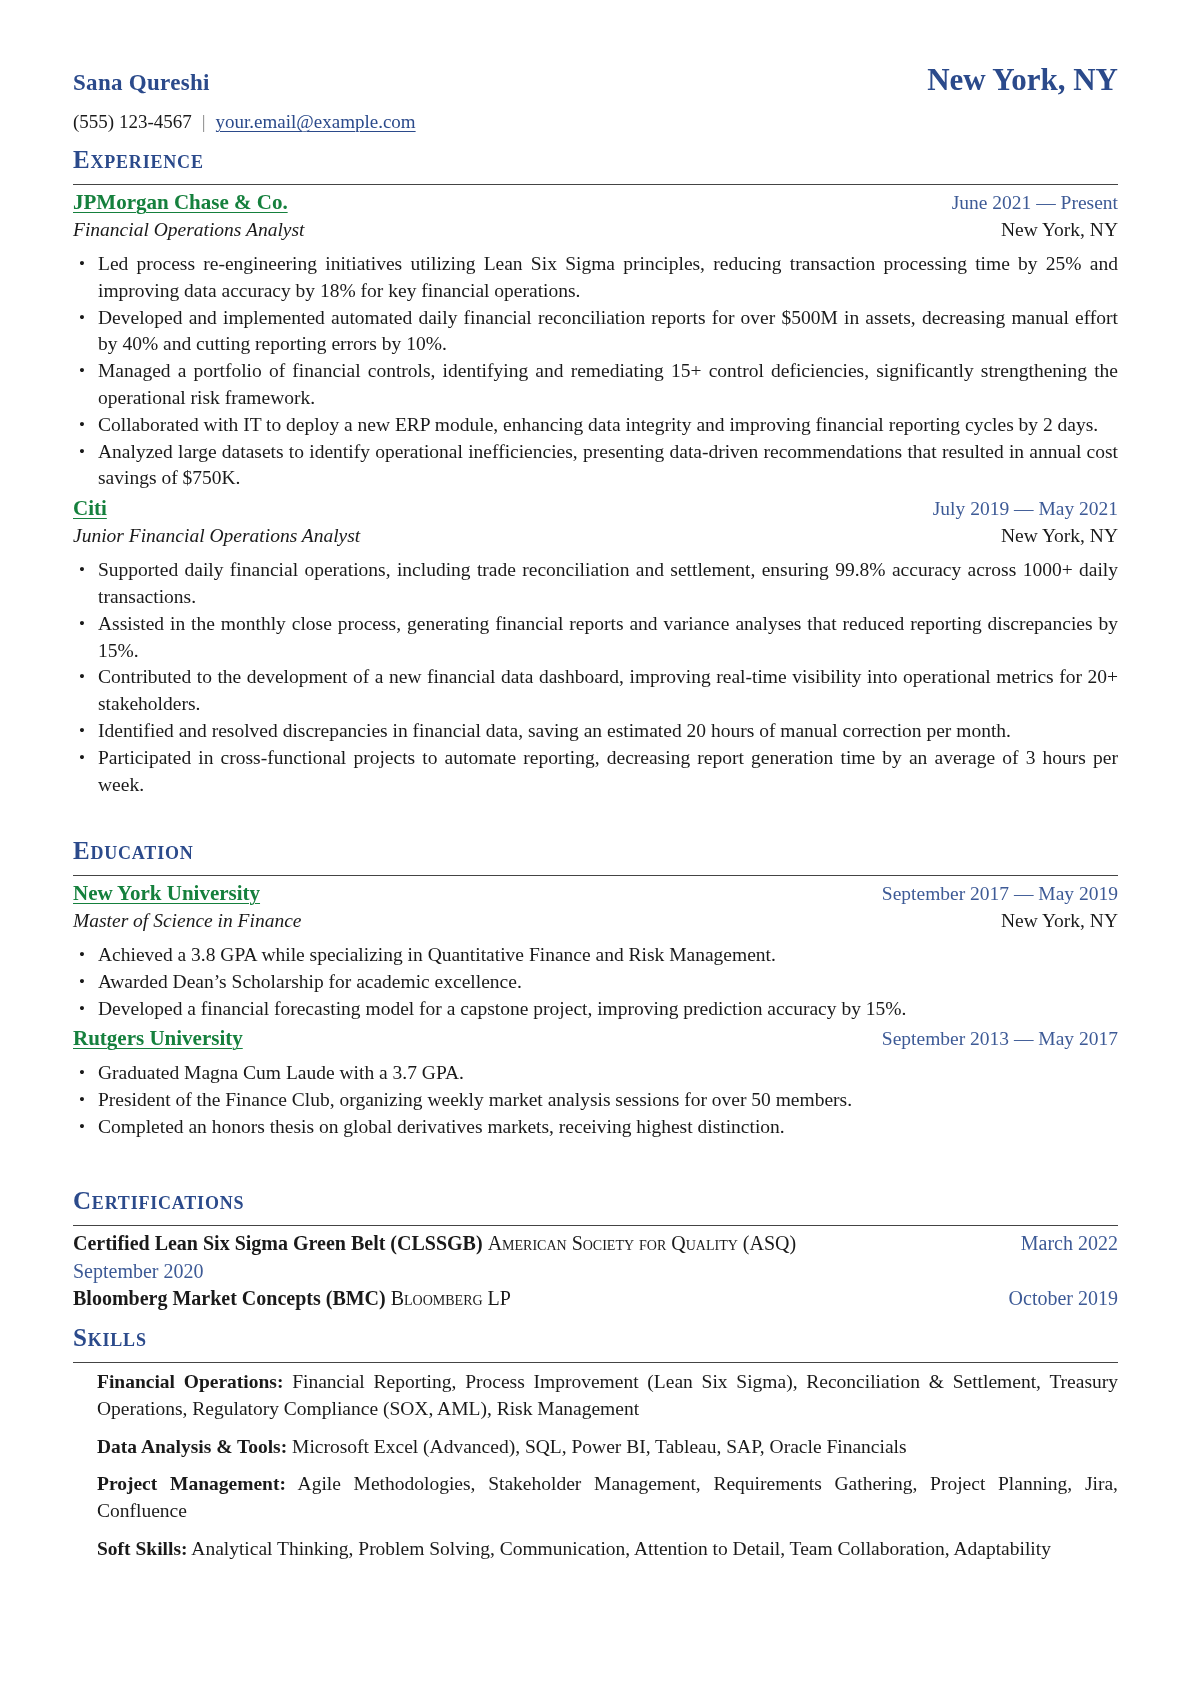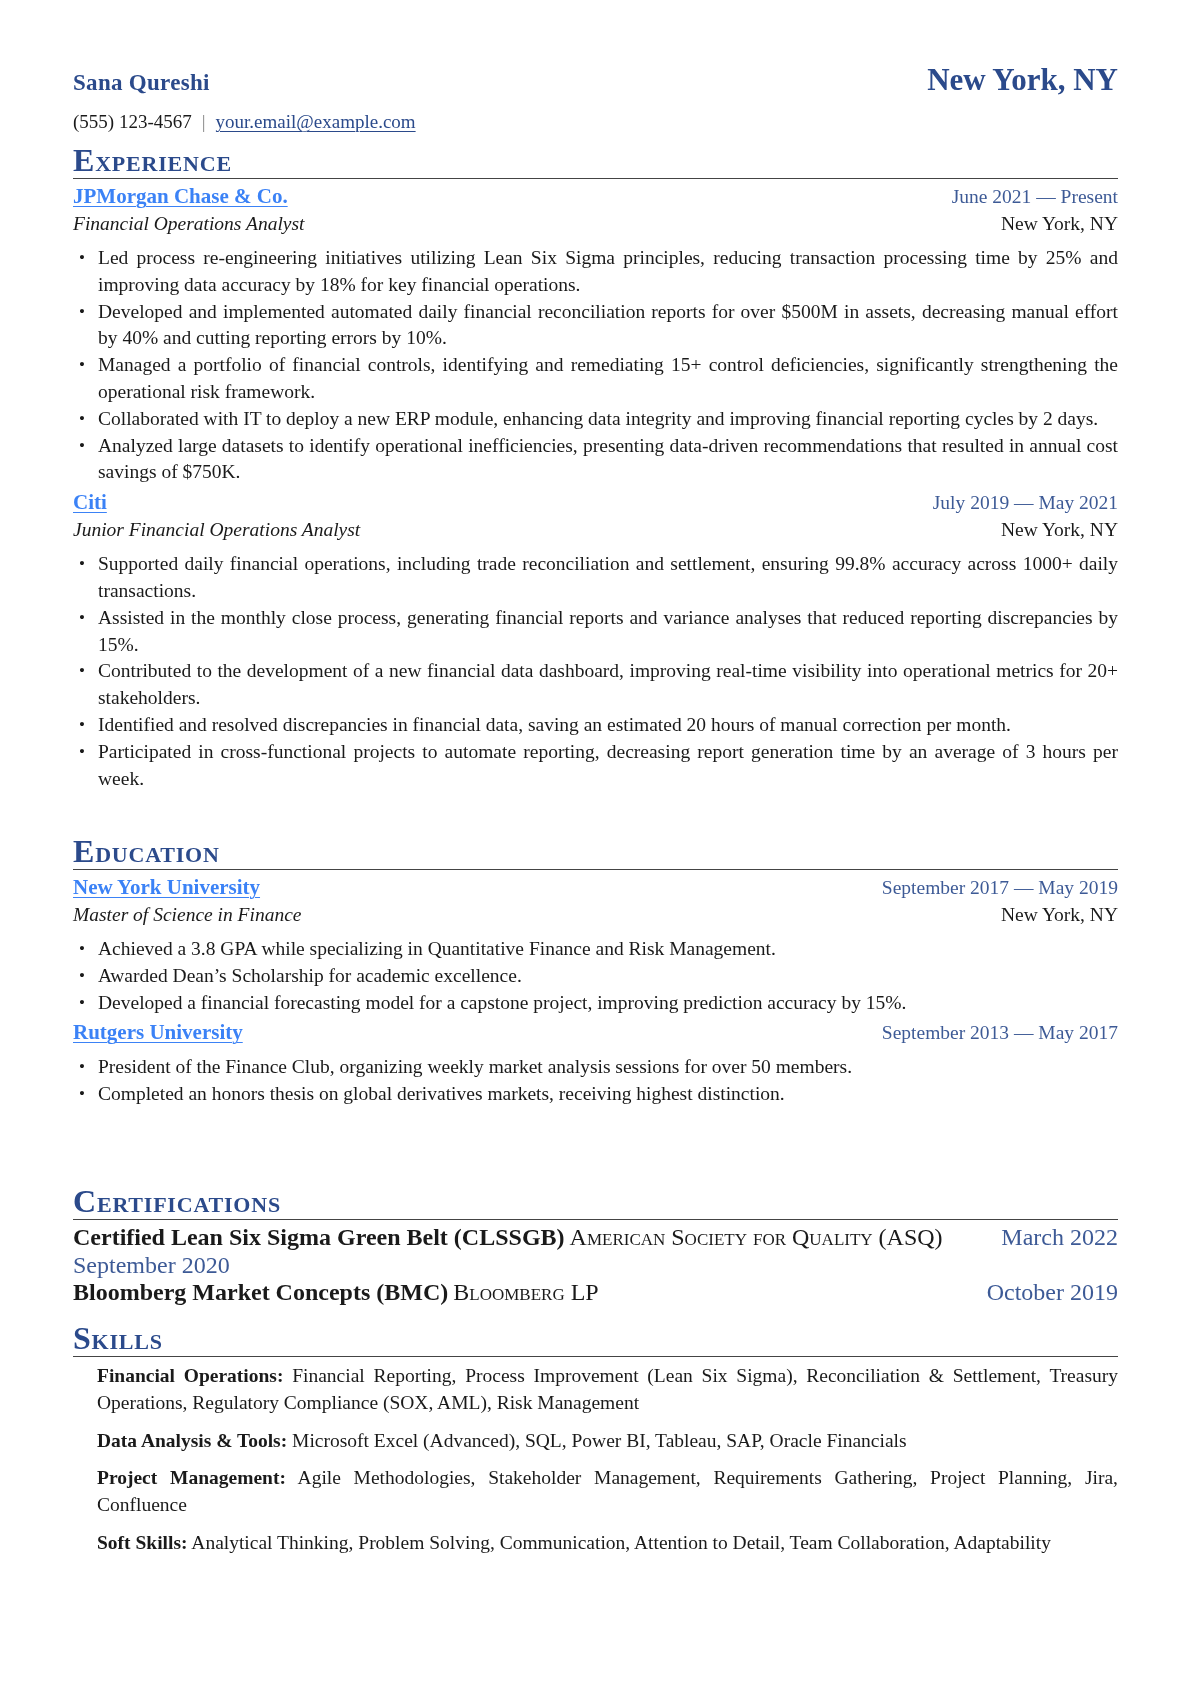--- a/index.html
+++ b/index.html
@@ -17,31 +17,31 @@
   .name { font-family: "Liberation Serif", serif; font-weight: bold; font-size: 23px; color: #2b4a8b; letter-spacing: 0.3px; }
   .city { font-family: "Liberation Serif", serif; font-weight: bold; font-size: 31px; color: #2b4a8b; }
   .contact { position: absolute; top: 111px; left: 0; font-family: "Liberation Serif", serif; font-size: 19px; }
   .contact .sep { color: #888; margin: 0 10px; }
   .contact a { font-size: 19px; }
 
   
   .section { position: absolute; left: 0; width: 1045px; }
   .sec-title {
     font-family: "Liberation Serif", serif; font-weight: bold; color: #2b4a8b;
-    font-variant: small-caps; font-size: 32px; letter-spacing: 0.8px; line-height: 28px;
-    border-bottom: 1.3px solid #444; padding-bottom: 4px; margin-bottom: 4px;
+    font-variant: small-caps; font-size: 25px; letter-spacing: 0.8px; line-height: 28px;
+    border-bottom: 1.3px solid #444; padding-bottom: 10px; margin-bottom: 4px;
   }
   .entry-row { display: flex; justify-content: space-between; align-items: baseline; font-family: "Liberation Serif", serif; font-size: 19.5px; line-height: 27px; }
-  .org { font-weight: bold; color: #3b82f6; font-size: 21px; text-decoration: underline; text-decoration-thickness: 1px; text-underline-offset: 3px; }
+  .org { font-weight: bold; color: #15803d; font-size: 21px; text-decoration: underline; text-decoration-thickness: 1px; text-underline-offset: 3px; }
   .role { font-style: italic; }
   .bullets { list-style: none; margin: 8px 0 0 0; padding: 0; font-family: Liberation Serif, serif; font-size: 19.5px; line-height: 26.8px; }
   .bullets li { position: relative; padding-left: 25px; text-align: justify; }
   .bullets li::before { content: "•"; position: absolute; left: 6px; top: 0; font-size: 17px; }
 
-  .cert-row { display: flex; justify-content: space-between; align-items: baseline; font-family: "Liberation Serif", serif; font-size: 24px; line-height: 27.5px; }
+  .cert-row { display: flex; justify-content: space-between; align-items: baseline; font-family: "Liberation Serif", serif; font-size: 20px; line-height: 27.5px; }
   .cert-name { font-weight: bold; }
   .cert-issuer { font-variant: small-caps; margin-left: 5px; }
 
   .skill { font-family: "Liberation Serif", serif; font-size: 19.5px; line-height: 26.8px; text-align: justify; margin-bottom: 11px; margin-left: 24px; }
   .skill b { font-weight: bold; }
 </style>
 </head>
 <body>
 
 <div class="page">
@@ -112,20 +112,21 @@
         <li>Developed a financial forecasting model for a capstone project, improving prediction accuracy by 15%.</li>
       </ul>
     </div>
 
     <div style="margin-top:3px;">
       <div class="entry-row">
         <a href="#" class="org">Rutgers University</a>
         <span class="datecol">September 2013 — May 2017</span>
       </div>
       <ul class="bullets">
+        <li>Graduated Magna Cum Laude with a 3.7 GPA.</li>
         <li>President of the Finance Club, organizing weekly market analysis sessions for over 50 members.</li>
         <li>Completed an honors thesis on global derivatives markets, receiving highest distinction.</li>
       </ul>
     </div>
   </div>
 
   <div class="section" style="top:1187px;">
     <div class="sec-title">Certifications</div>
     <div class="cert-row">
       <span><span class="cert-name">Certified Lean Six Sigma Green Belt (CLSSGB)</span><span class="cert-issuer">American Society for Quality (ASQ)</span></span>

